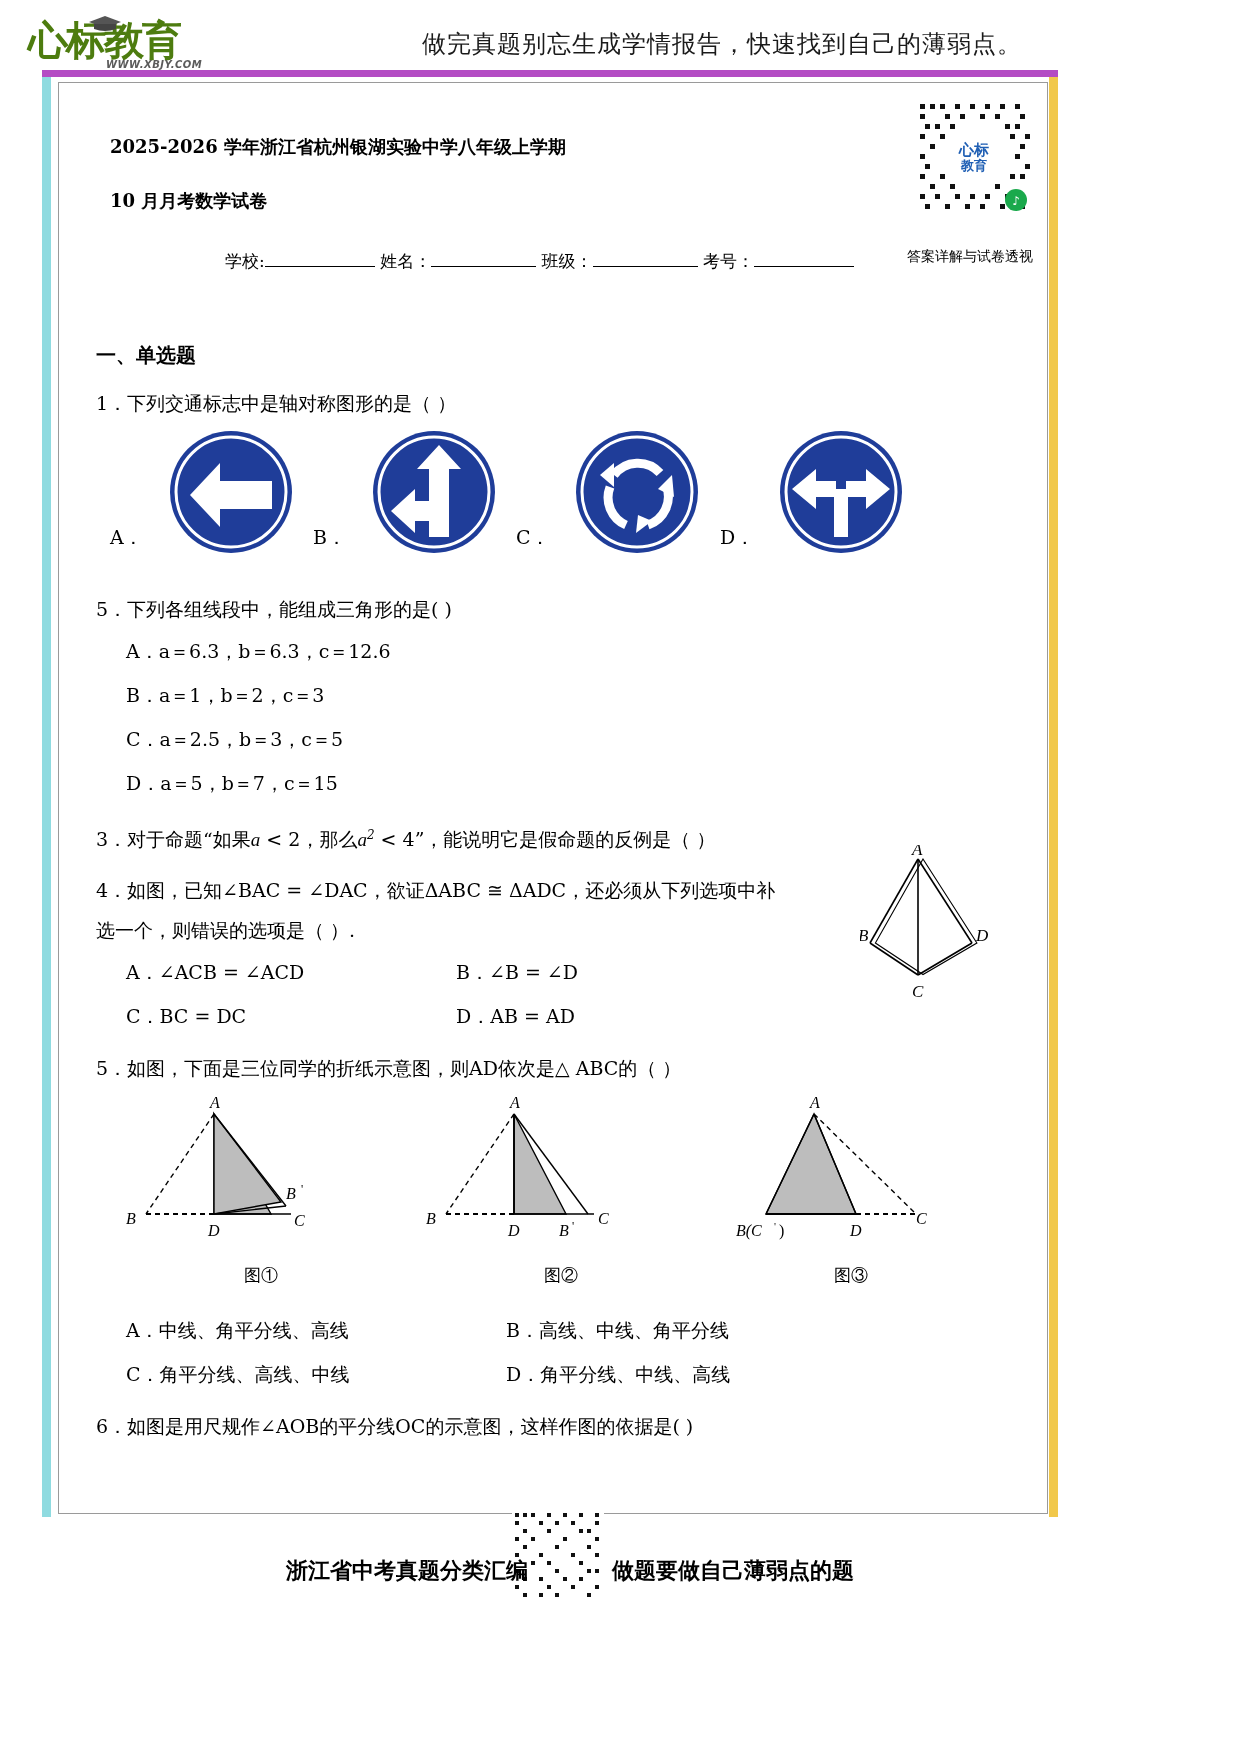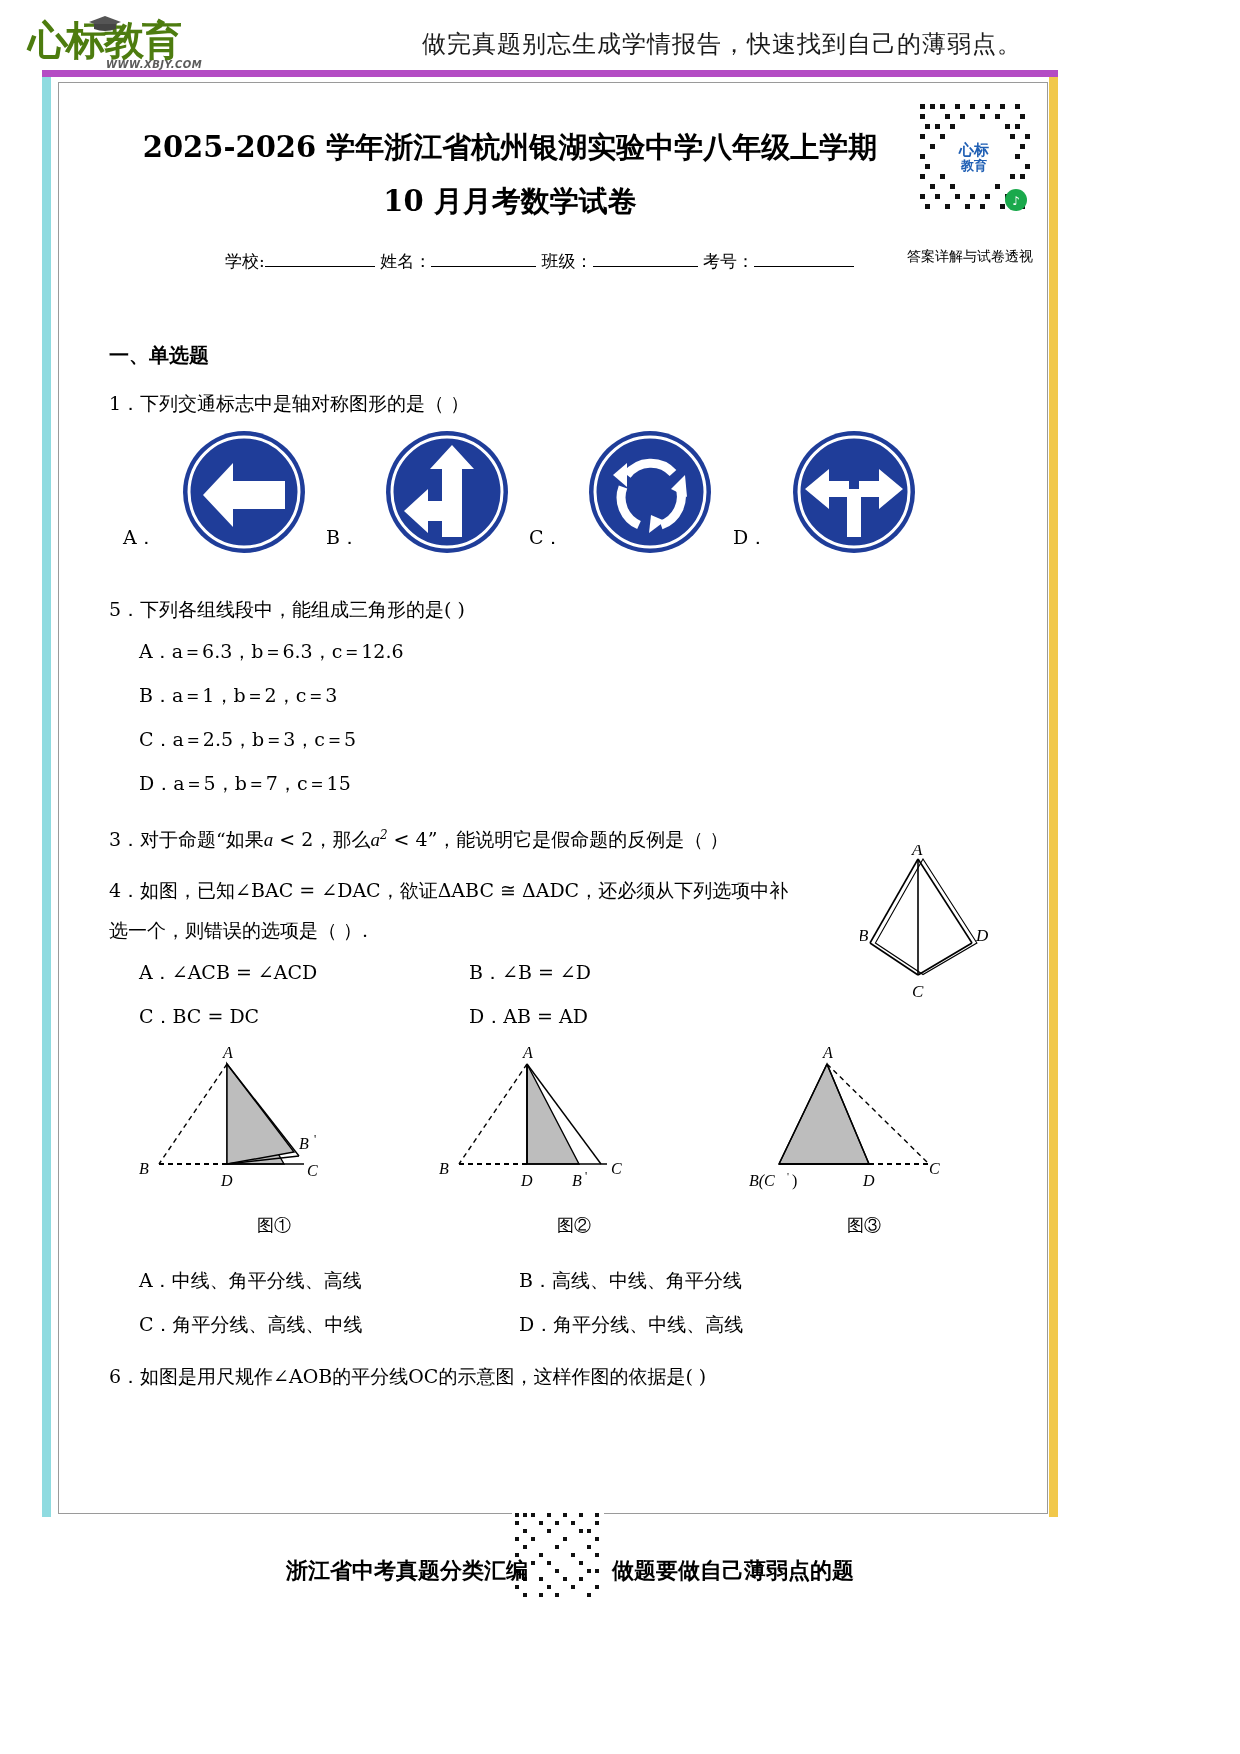--- a/index.html
+++ b/index.html
@@ -36,38 +36,38 @@
   #bar-purple { position:absolute; left:42px; top:70px; width:1016px; height:7px; background:#b44cc4; }
   #bar-cyan   { position:absolute; left:42px; top:77px; width:9px;  height:1440px; background:#8fdbe0; }
   #bar-yellow { position:absolute; left:1049px; top:77px; width:9px; height:1440px; background:#f1c84b; }
   #page-card {
     position:absolute; left:58px; top:82px; width:990px; height:1432px;
     border:1px solid #9a9a9a; background:#fff;
   }
   
   #exam-title {
     position:absolute; left:110px; top:120px; width:800px;
-    text-align:center; font-weight:bold; font-size:29px; line-height:54px;
+    font-weight:bold; font-size:18px; line-height:54px;
     font-family:"DejaVu Serif", serif;
   }
   
   #qr-top { position:absolute; left:916px; top:100px; width:116px; height:116px; }
   #qr-top-label {
     position:absolute; left:890px; top:248px; width:160px;
     text-align:center; font-size:14px; font-family:"DejaVu Sans", sans-serif;
   }
   
   #info-line {
     position:absolute; left:225px; top:250px; width:660px;
     font-size:17px; letter-spacing:0px; white-space:nowrap;
     font-family:"DejaVu Serif", serif;
   }
   #info-line .blank { display:inline-block; border-bottom:1px solid #000; }
   
-  #content { position:absolute; left:109px; top:330px; width:900px; }
+  #content { position:absolute; left:96px; top:330px; width:900px; }
   .sec-head { font-weight:bold; font-size:20px; margin:12px 0 14px 0; font-family:"DejaVu Serif", serif; }
   .q { font-size:19px; line-height:40px; margin-top:10px; font-family:"DejaVu Serif", serif; }
   .q .mathi { font-style:italic; font-family:"Liberation Serif", serif; }
   .opts { font-size:19px; line-height:44px; font-family:"DejaVu Serif", serif; }
   .opt-row { display:flex; }
   .opt-row > div { }
   .indent { padding-left:30px; }
   sup.sq { font-size:12px; vertical-align:super; font-style:italic; }
   
   #signs { position:relative; height:150px; margin-top:6px; }
@@ -265,20 +265,21 @@
     <div class="opt-row">
       <div style="width:330px;">A．∠ACB = ∠ACD</div>
       <div>B．∠B = ∠D</div>
     </div>
     <div class="opt-row">
       <div style="width:330px;">C．BC = DC</div>
       <div>D．AB = AD</div>
     </div>
   </div>
 
+  <div class="q">5．如图，下面是三位同学的折纸示意图，则AD依次是△ ABC的（      ）</div>
 
   <div id="fig-q5">
 
     <div class="fold" style="left:20px;">
       <svg width="290" height="175" viewBox="0 0 290 175">
         <polygon points="98,20 155,120 98,120" fill="#bdbdbd" stroke="#000" stroke-width="1.4"></polygon>
         <polygon points="98,20 98,120 165,108" fill="#bdbdbd" stroke="#000" stroke-width="1.4"></polygon>
         <line x1="98" y1="20" x2="170" y2="112" stroke="#000" stroke-width="1.4"></line>
         <line x1="98" y1="120" x2="175" y2="120" stroke="#000" stroke-width="1.4"></line>
         <line x1="98" y1="120" x2="170" y2="112" stroke="#000" stroke-width="1.4"></line>

